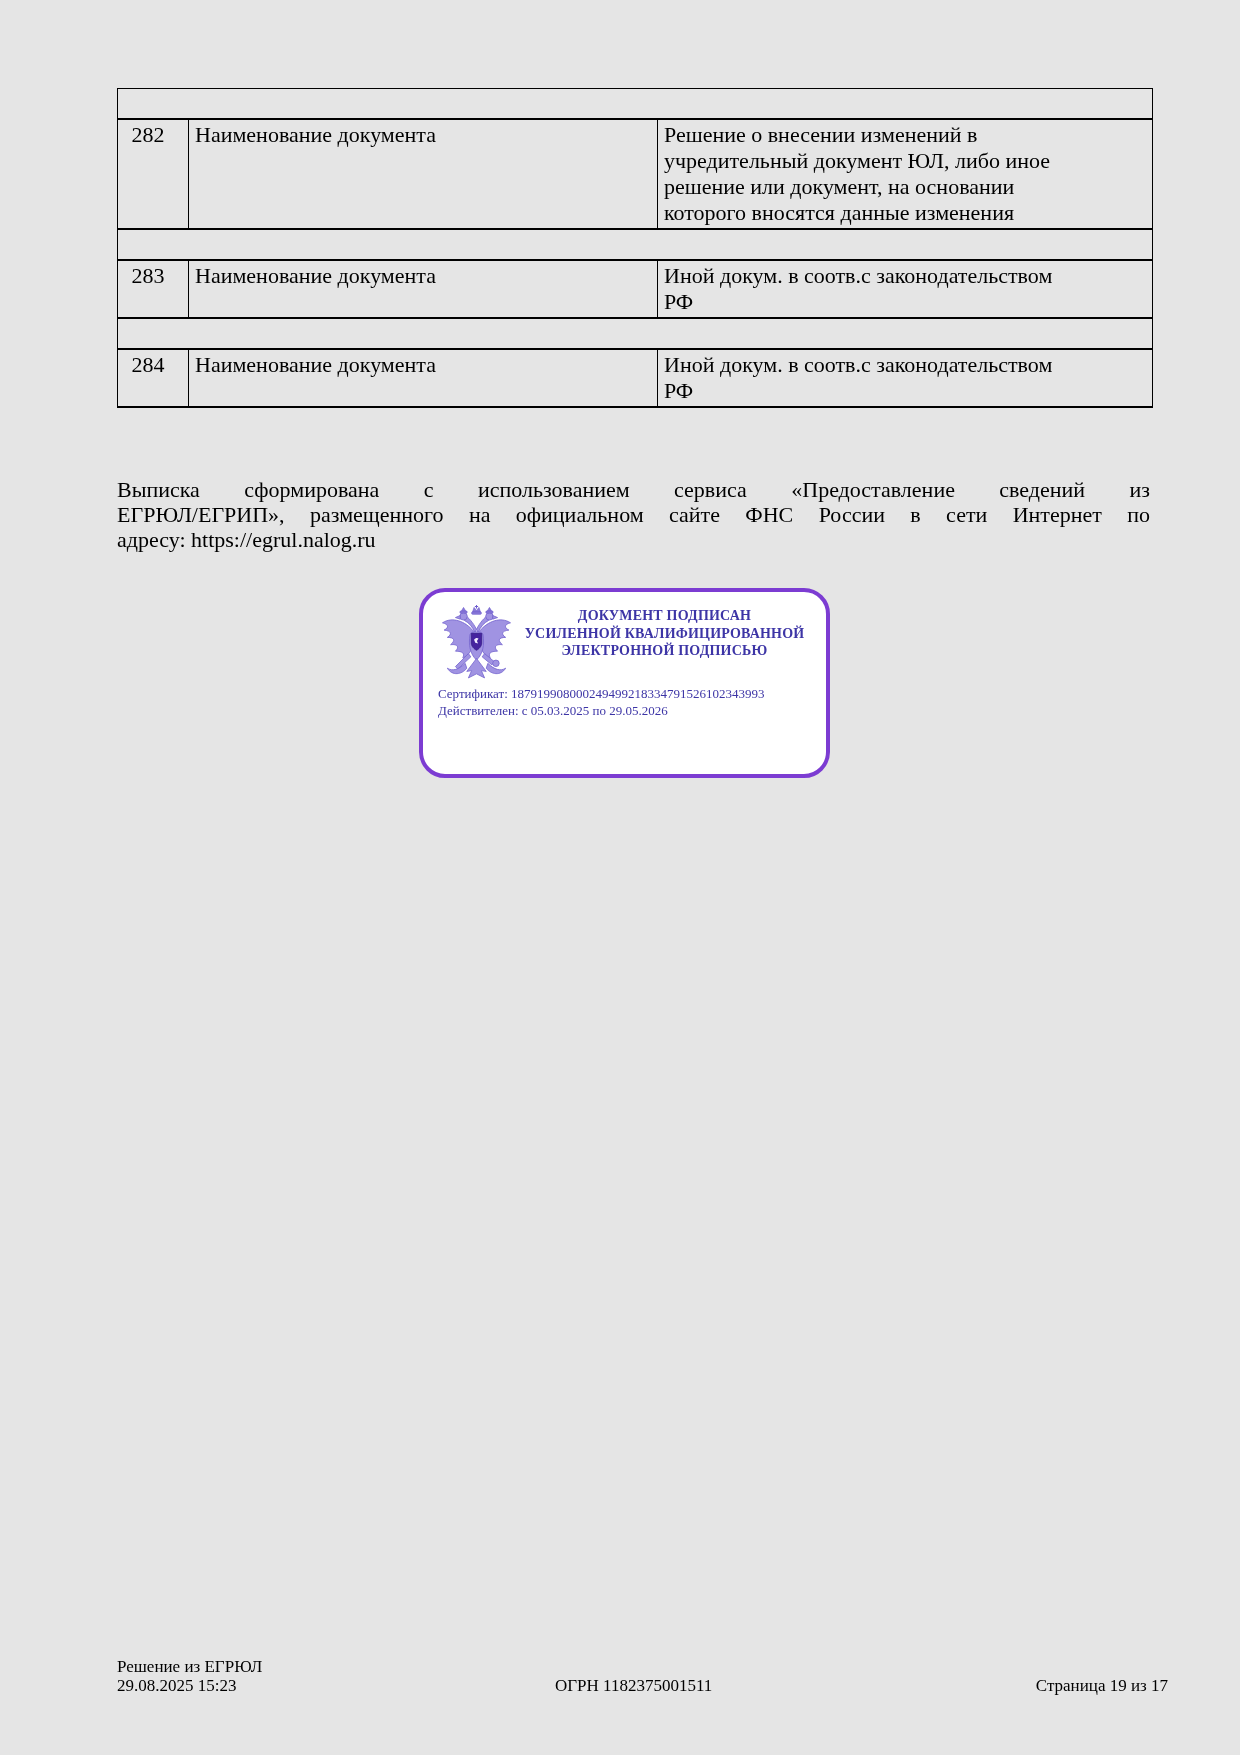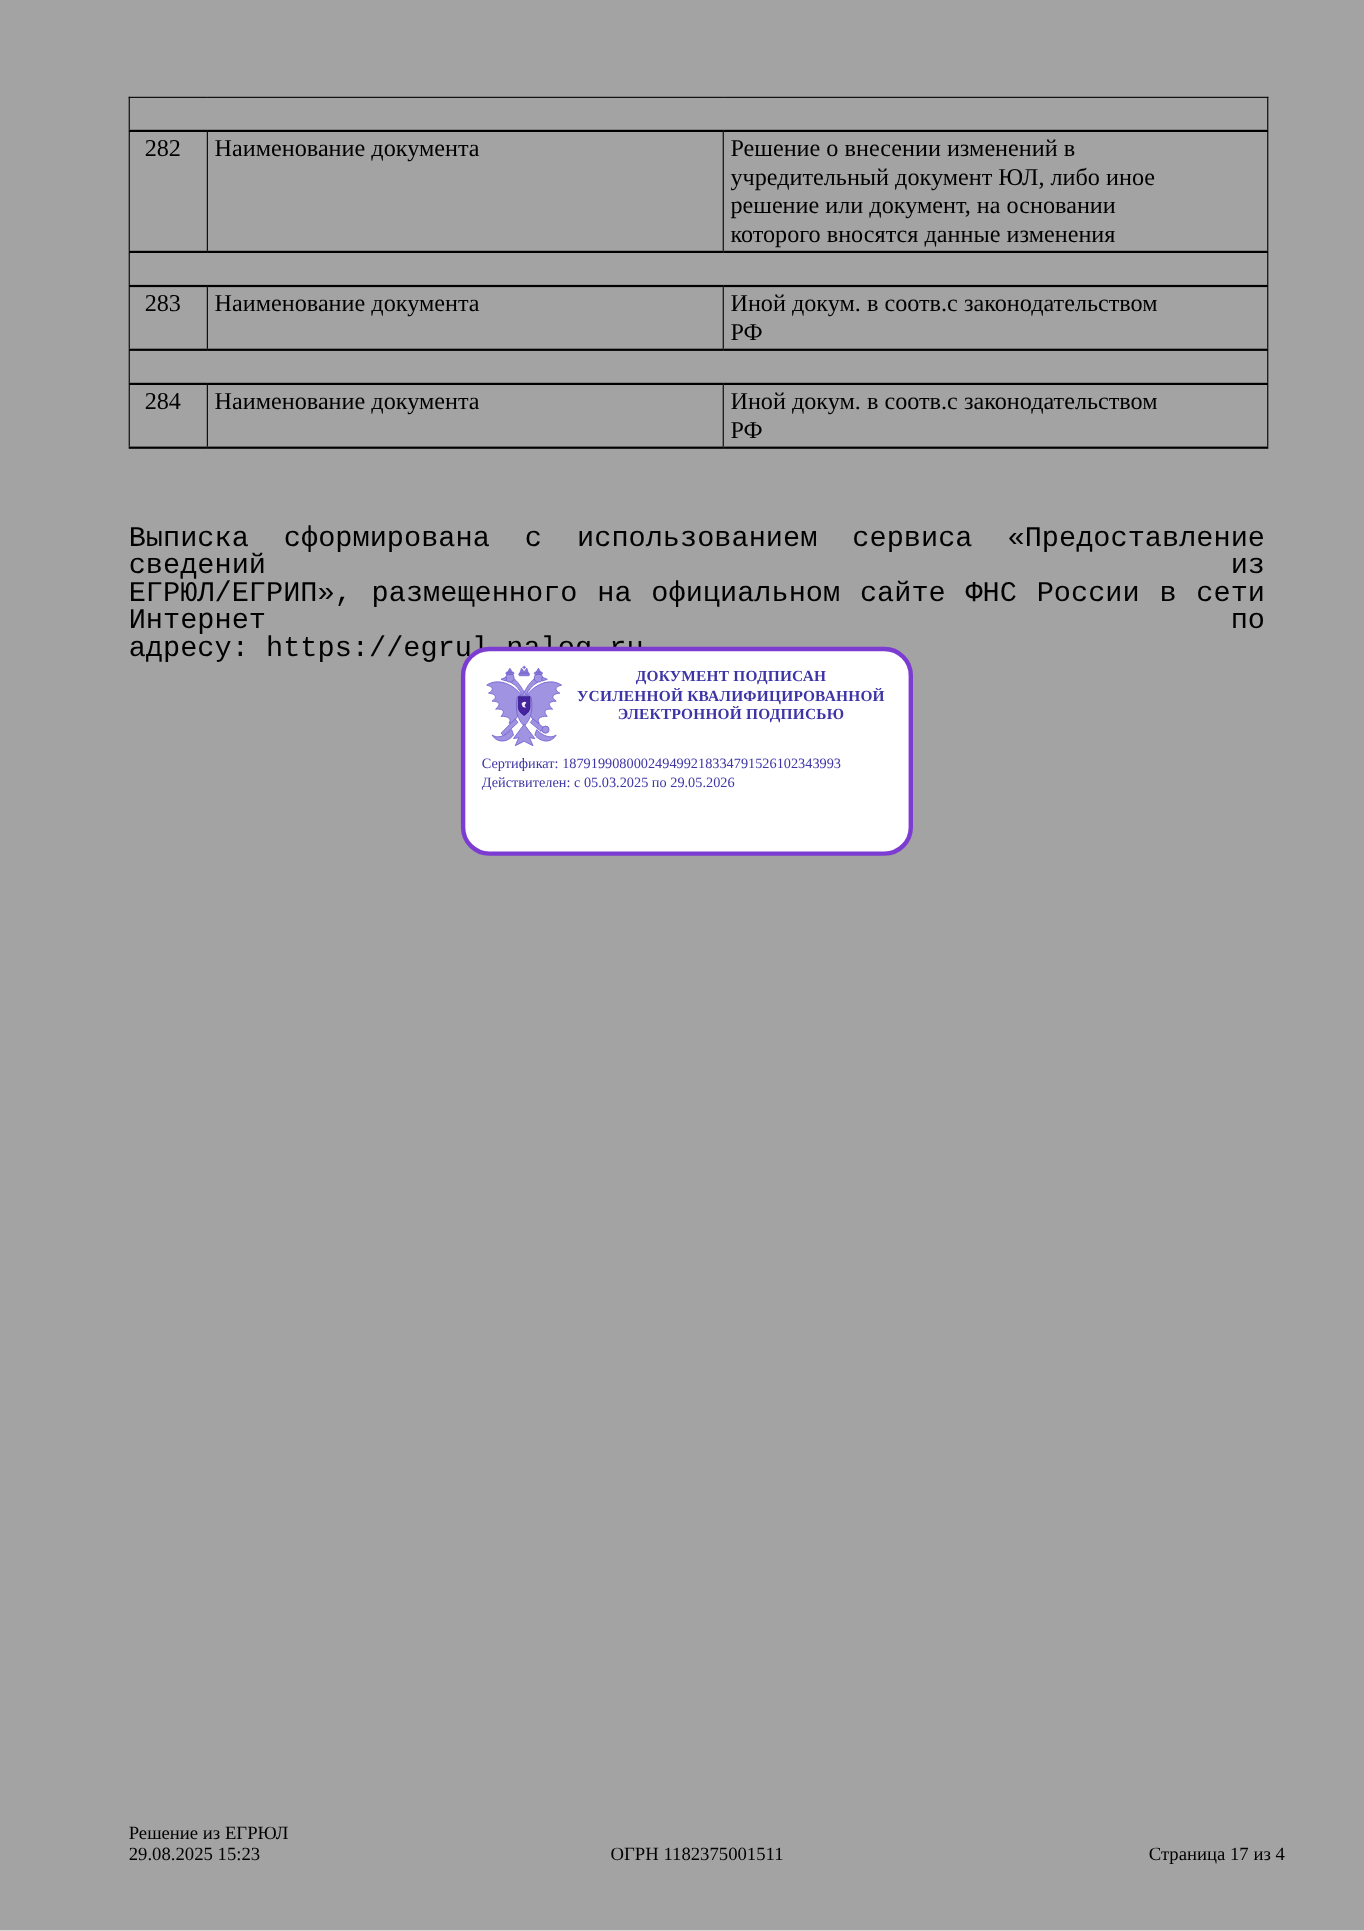--- a/index.html
+++ b/index.html
@@ -1,19 +1,19 @@
 <!DOCTYPE html>
 <html><head>
 <meta charset="utf-8">
 <style>
   html,body { margin:0; padding:0; background:#ffffff; }
   .page {
     position:relative;
     width:1240px; height:1755px;
-    background:#a3a3a3;
+    background:#e5e5e5;
     font-family:"Liberation Serif", serif;
     color:#000;
     overflow:hidden;
   }
 
   
   .doc-table {
     position:absolute; left:117px; top:88px;
     width:1035px;
     border-collapse:collapse;
@@ -34,21 +34,21 @@
     border-top-width:2px; border-bottom-width:2px;
   }
   tr.rec td.num { text-align:center; padding-left:0; padding-right:10px; }
   tr.rec td.val { white-space:pre-line; }
   tr.r-tall  { height:103px; }
   tr.r-short { height:54px; }
 
   
   .intro {
     position:absolute; left:117px; top:477px; width:1033px;
-    font-size:26px; line-height:25px;font-family:Liberation Mono, monospace;
+    font-size:22px; line-height:25px;
   }
   .intro .jl { text-align:justify; text-align-last:justify; }
 
   
   .stamp {
     position:absolute; left:419px; top:588px;
     width:411px; height:190px;
     box-sizing:border-box;
     border:4px solid #7c3cd2;
     border-radius:26px;
@@ -161,15 +161,15 @@
 ЭЛЕКТРОННОЙ ПОДПИСЬЮ</div>
     <div class="stamp-details">
       <div>Сертификат: 187919908000249499218334791526102343993</div>
       <div>Действителен: с 05.03.2025 по 29.05.2026</div>
     </div>
   </div>
 
   <div class="f-line1">Решение из ЕГРЮЛ</div>
   <div class="f-date">29.08.2025 15:23</div>
   <div class="f-ogrn">ОГРН 1182375001511</div>
-  <div class="f-page">Страница 17 из 4</div>
+  <div class="f-page">Страница 19 из 17</div>
 
 </div>
 
 </body></html>

